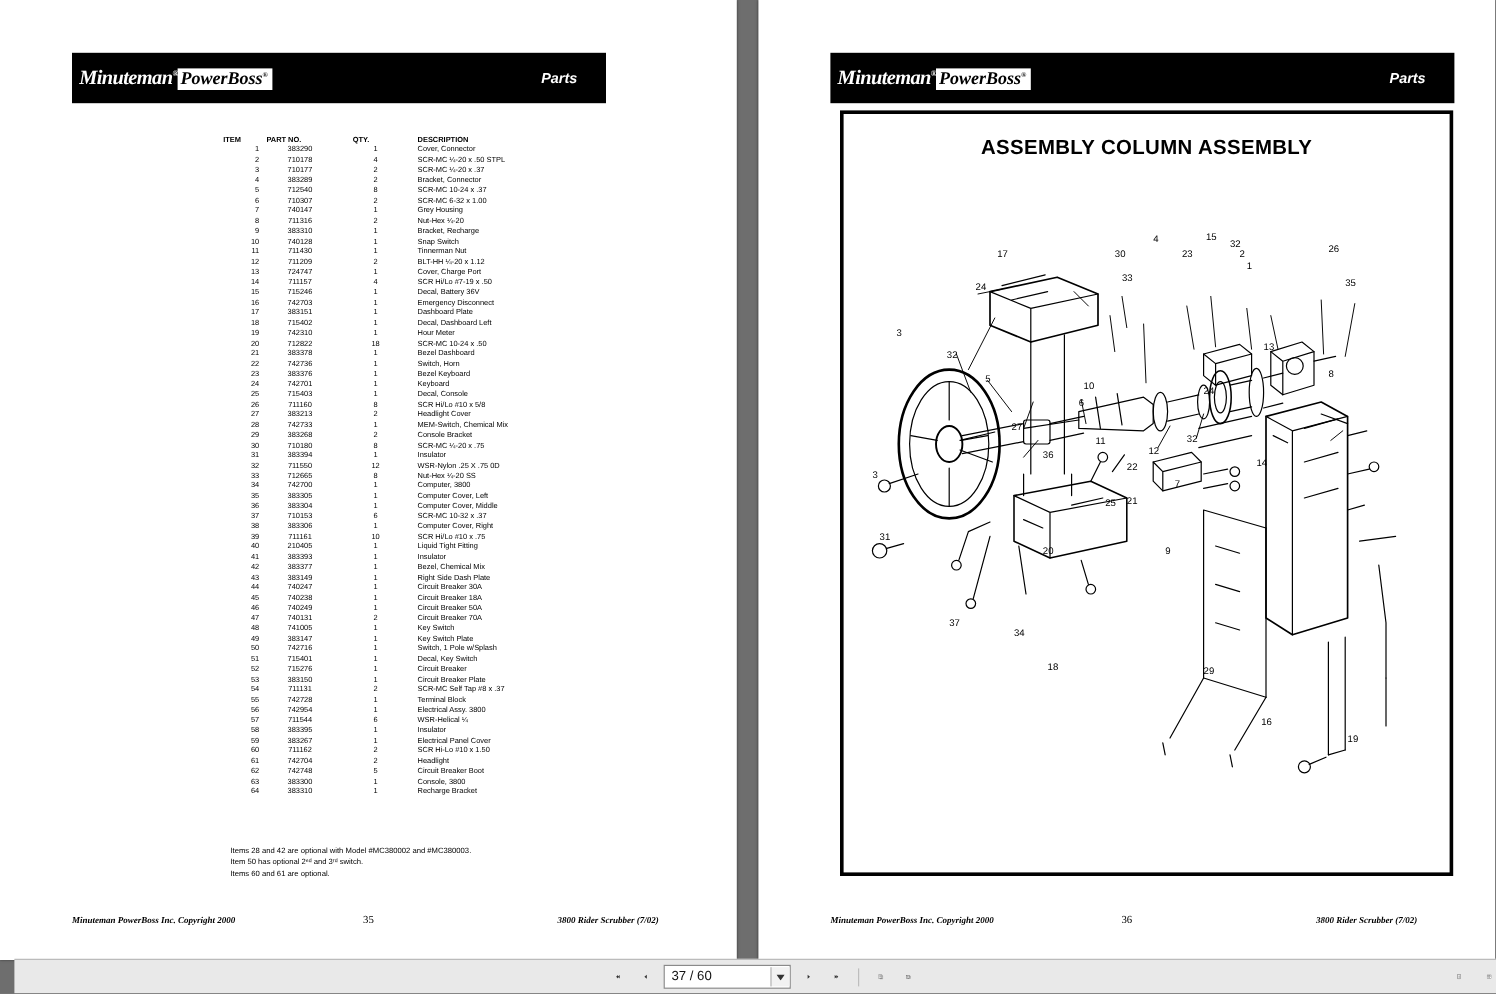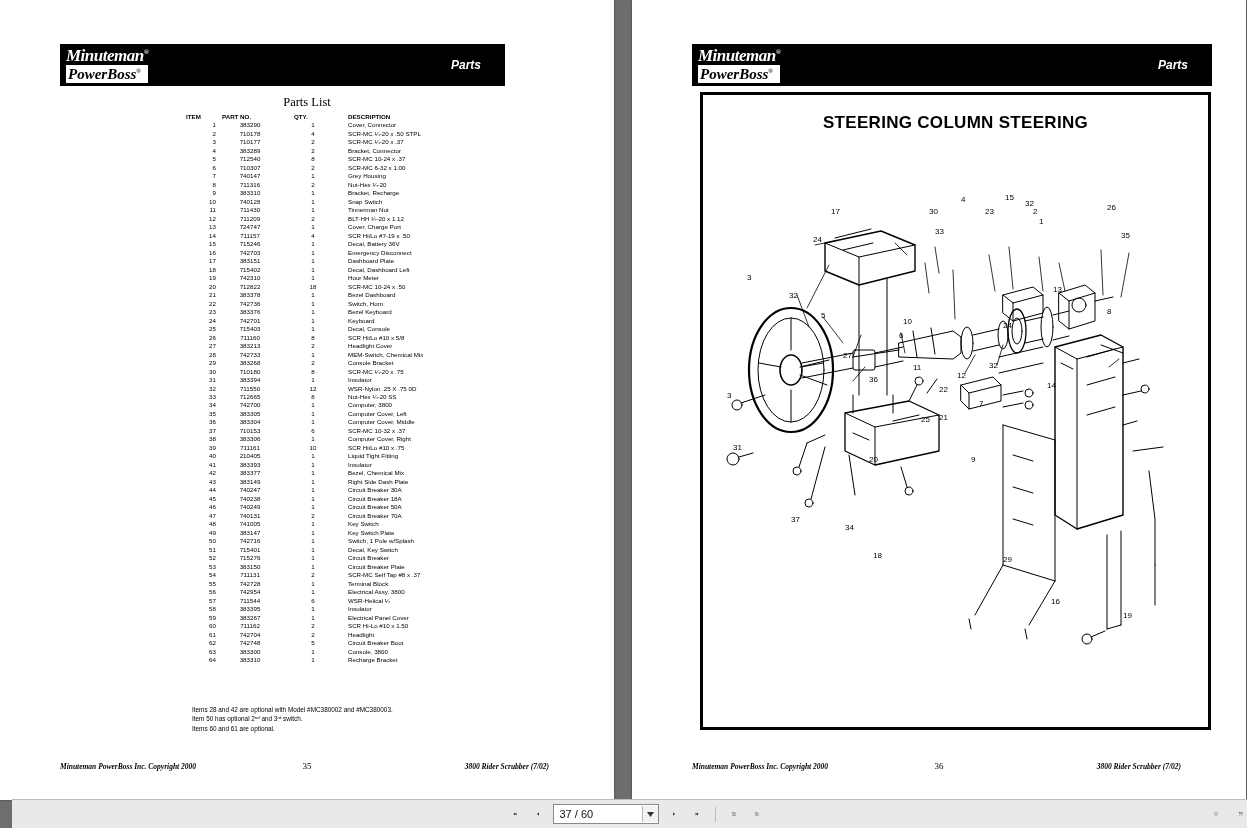--- a/index.html
+++ b/index.html
@@ -36,21 +36,21 @@
   .banner {
     position: absolute;
     background: #000;
     color: #fff;
     display: flex;
     align-items: center;
     justify-content: space-between;
   }
   .logo-block {
     display: flex;
-    flex-direction: column;
+    flex-direction: row;
     justify-content: space-between;
     padding-left: 6px;
   }
   .logo-min {
     font-family: "Liberation Serif", serif;
     font-weight: bold;
     font-style: italic;
     letter-spacing: -.5px;
     line-height: 1;
     color: #fff;
@@ -217,21 +217,20 @@
           </div>
           <div class="logo-pb-wrap">
             <span class="logo-pb" style="font-size:15px;">
               <span>PowerBoss</span><span style="font-size:6px;vertical-align:super;">®</span>
             </span>
           </div>
         </div>
         <div class="banner-right" style="font-size:12px;">Parts</div>
       </div>
 
-      <div class="parts-title" style="top:95px;">Parts List</div>
 
       <table class="parts" style="left:186px; top:113px;">
         <thead>
           <tr>
             <th class="c-item">ITEM</th>
             <th class="c-part">PART NO.</th>
             <th class="c-qty">QTY.</th>
             <th class="c-desc">DESCRIPTION</th>
           </tr>
         </thead>
@@ -646,21 +645,21 @@
           <div class="logo-pb-wrap">
             <span class="logo-pb" style="font-size:15px;">
               <span>PowerBoss</span><span style="font-size:6px;vertical-align:super;">®</span>
             </span>
           </div>
         </div>
         <div class="banner-right" style="font-size:12px;">Parts</div>
       </div>
 
       <div class="draw-frame">
-        <div class="draw-title">STEERING COLUMN STEERING</div>
+        <div class="draw-title">ASSEMBLY COLUMN ASSEMBLY</div>
 
         <svg class="draw-svg" width="505" height="632" viewBox="0 0 505 632">
           <g fill="none" stroke="#000" stroke-width="1" stroke-linecap="round" stroke-linejoin="round">
 
             <ellipse cx="88" cy="275" rx="42" ry="62" stroke-width="2.2"></ellipse>
             <ellipse cx="88" cy="275" rx="33" ry="52"></ellipse>
             <path d="M88 223 L88 255 M56 268 L78 272 M120 268 L98 272 M88 295 L88 327"></path>
             <ellipse cx="88" cy="275" rx="11" ry="15" stroke-width="1.6"></ellipse>
             <path d="M97 272 L126 265 M97 280 L124 290"></path>
 

